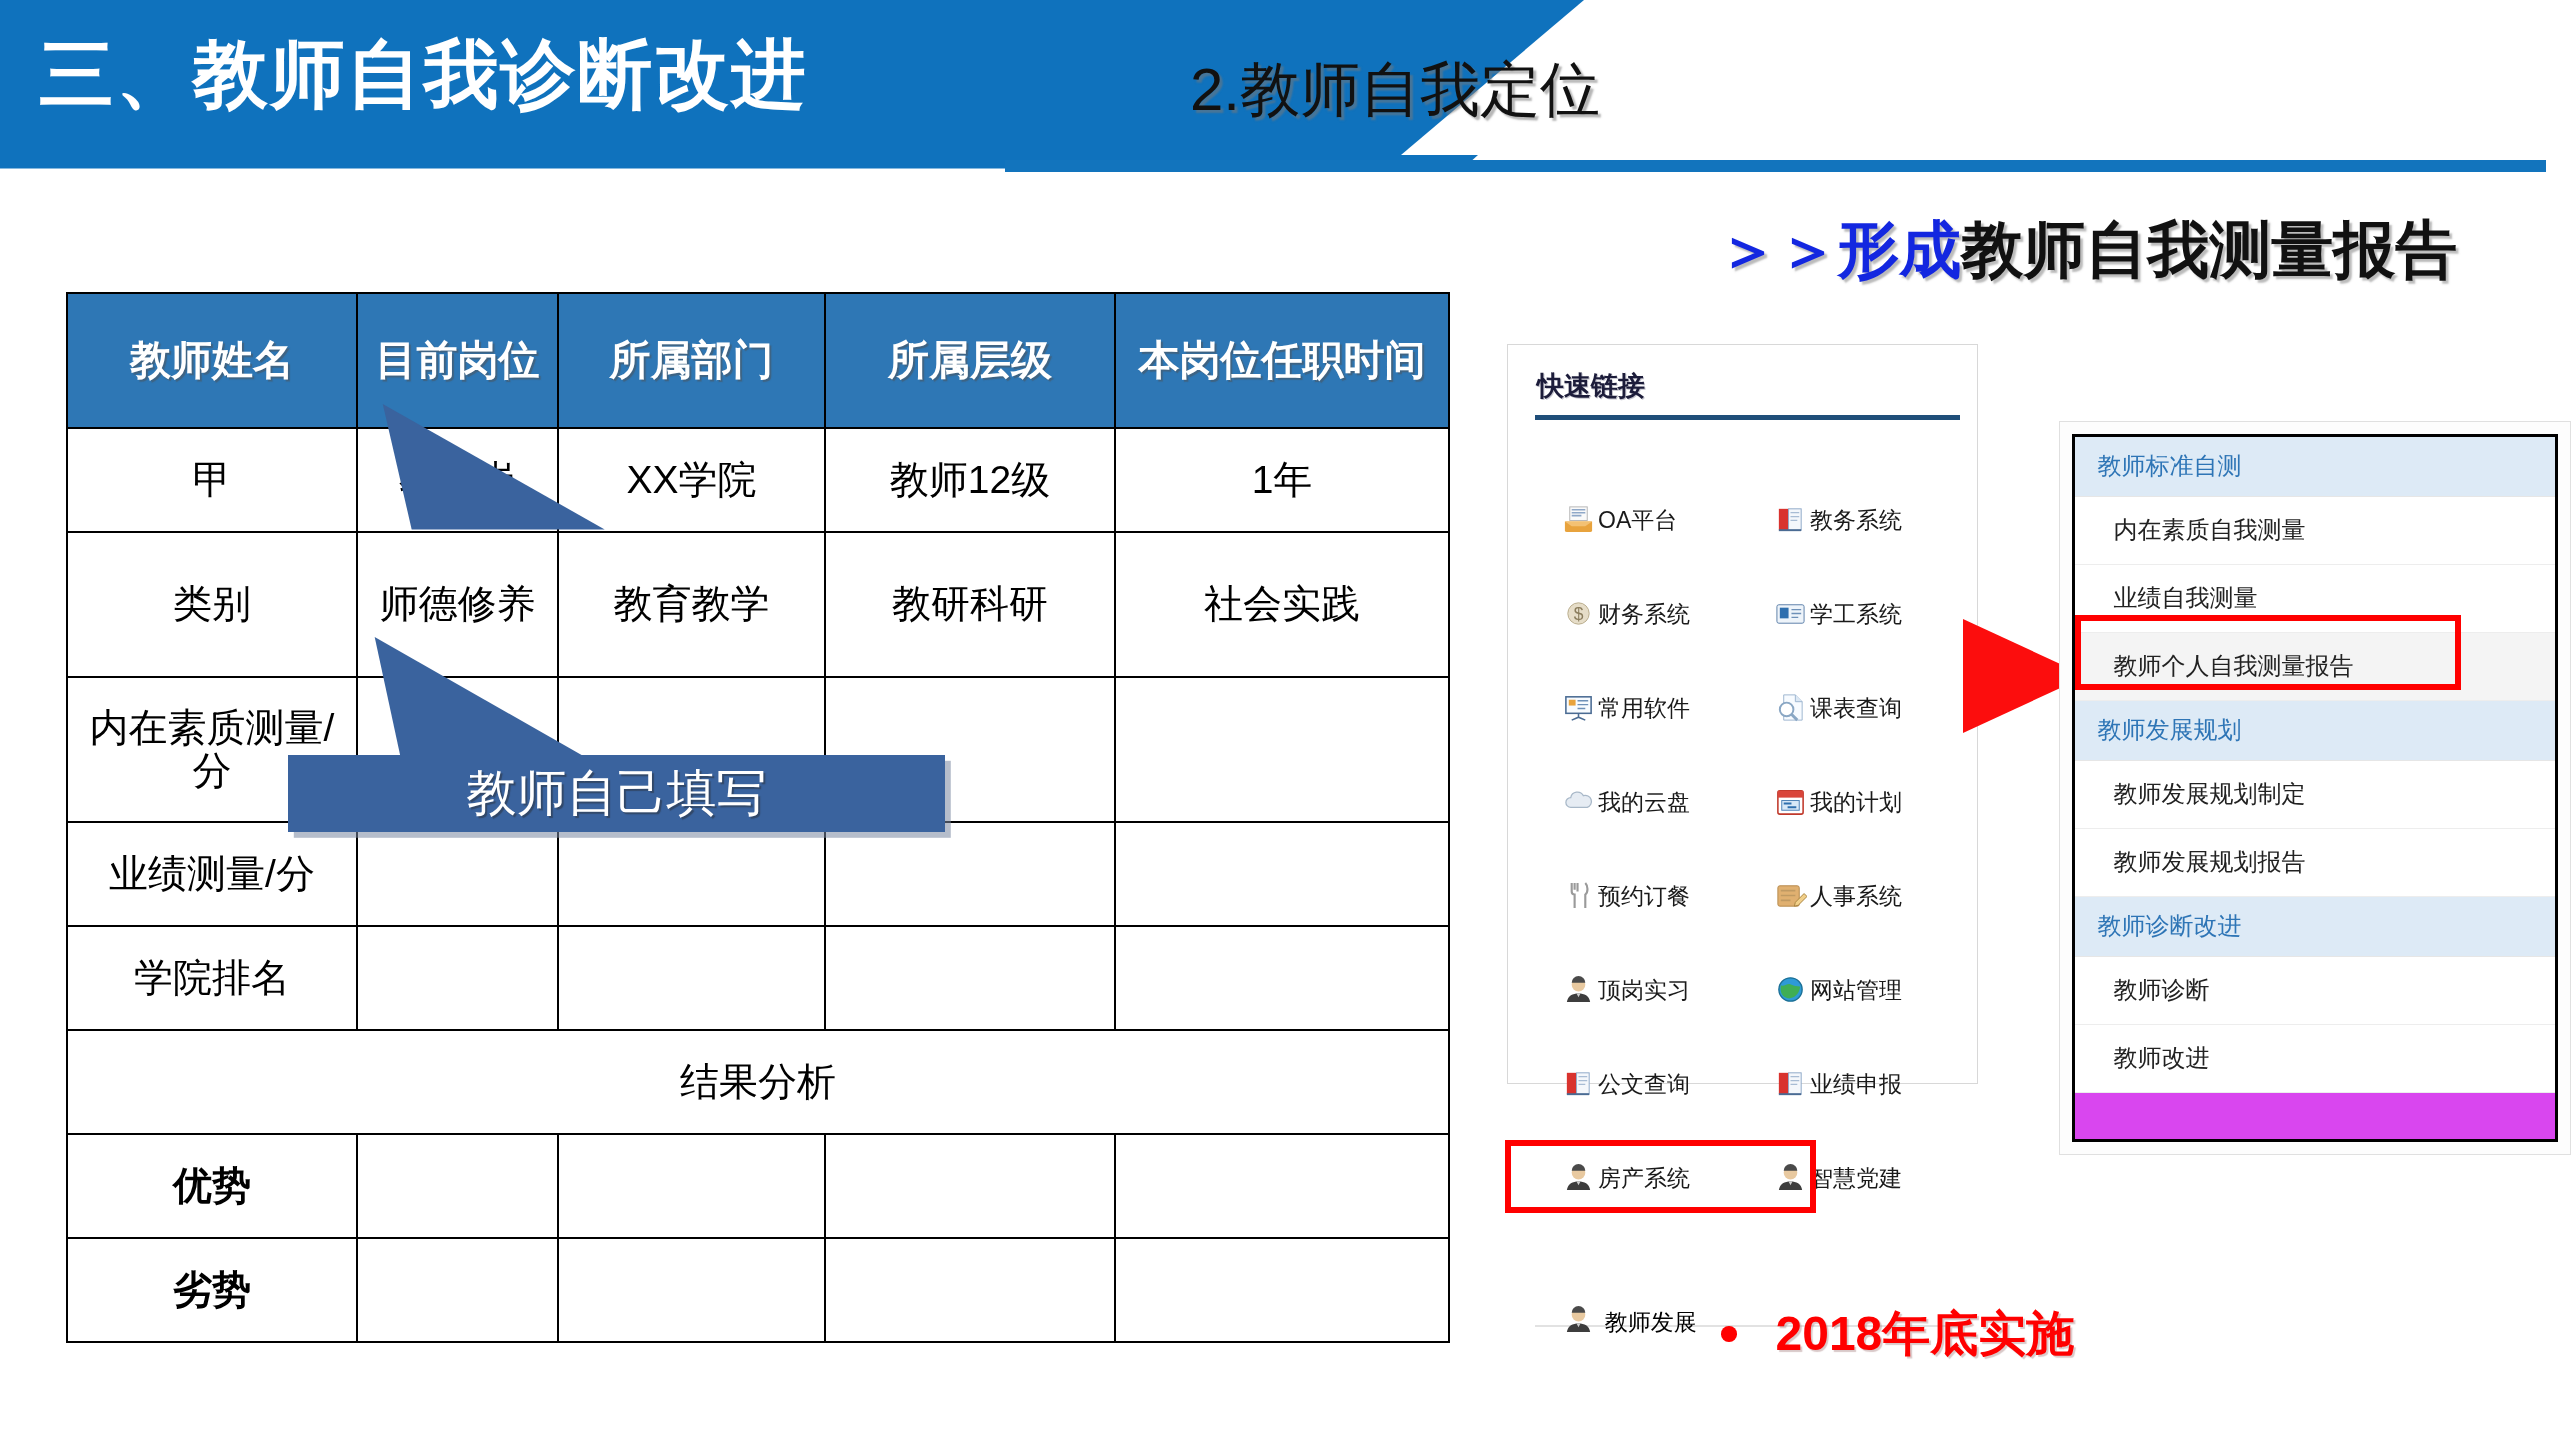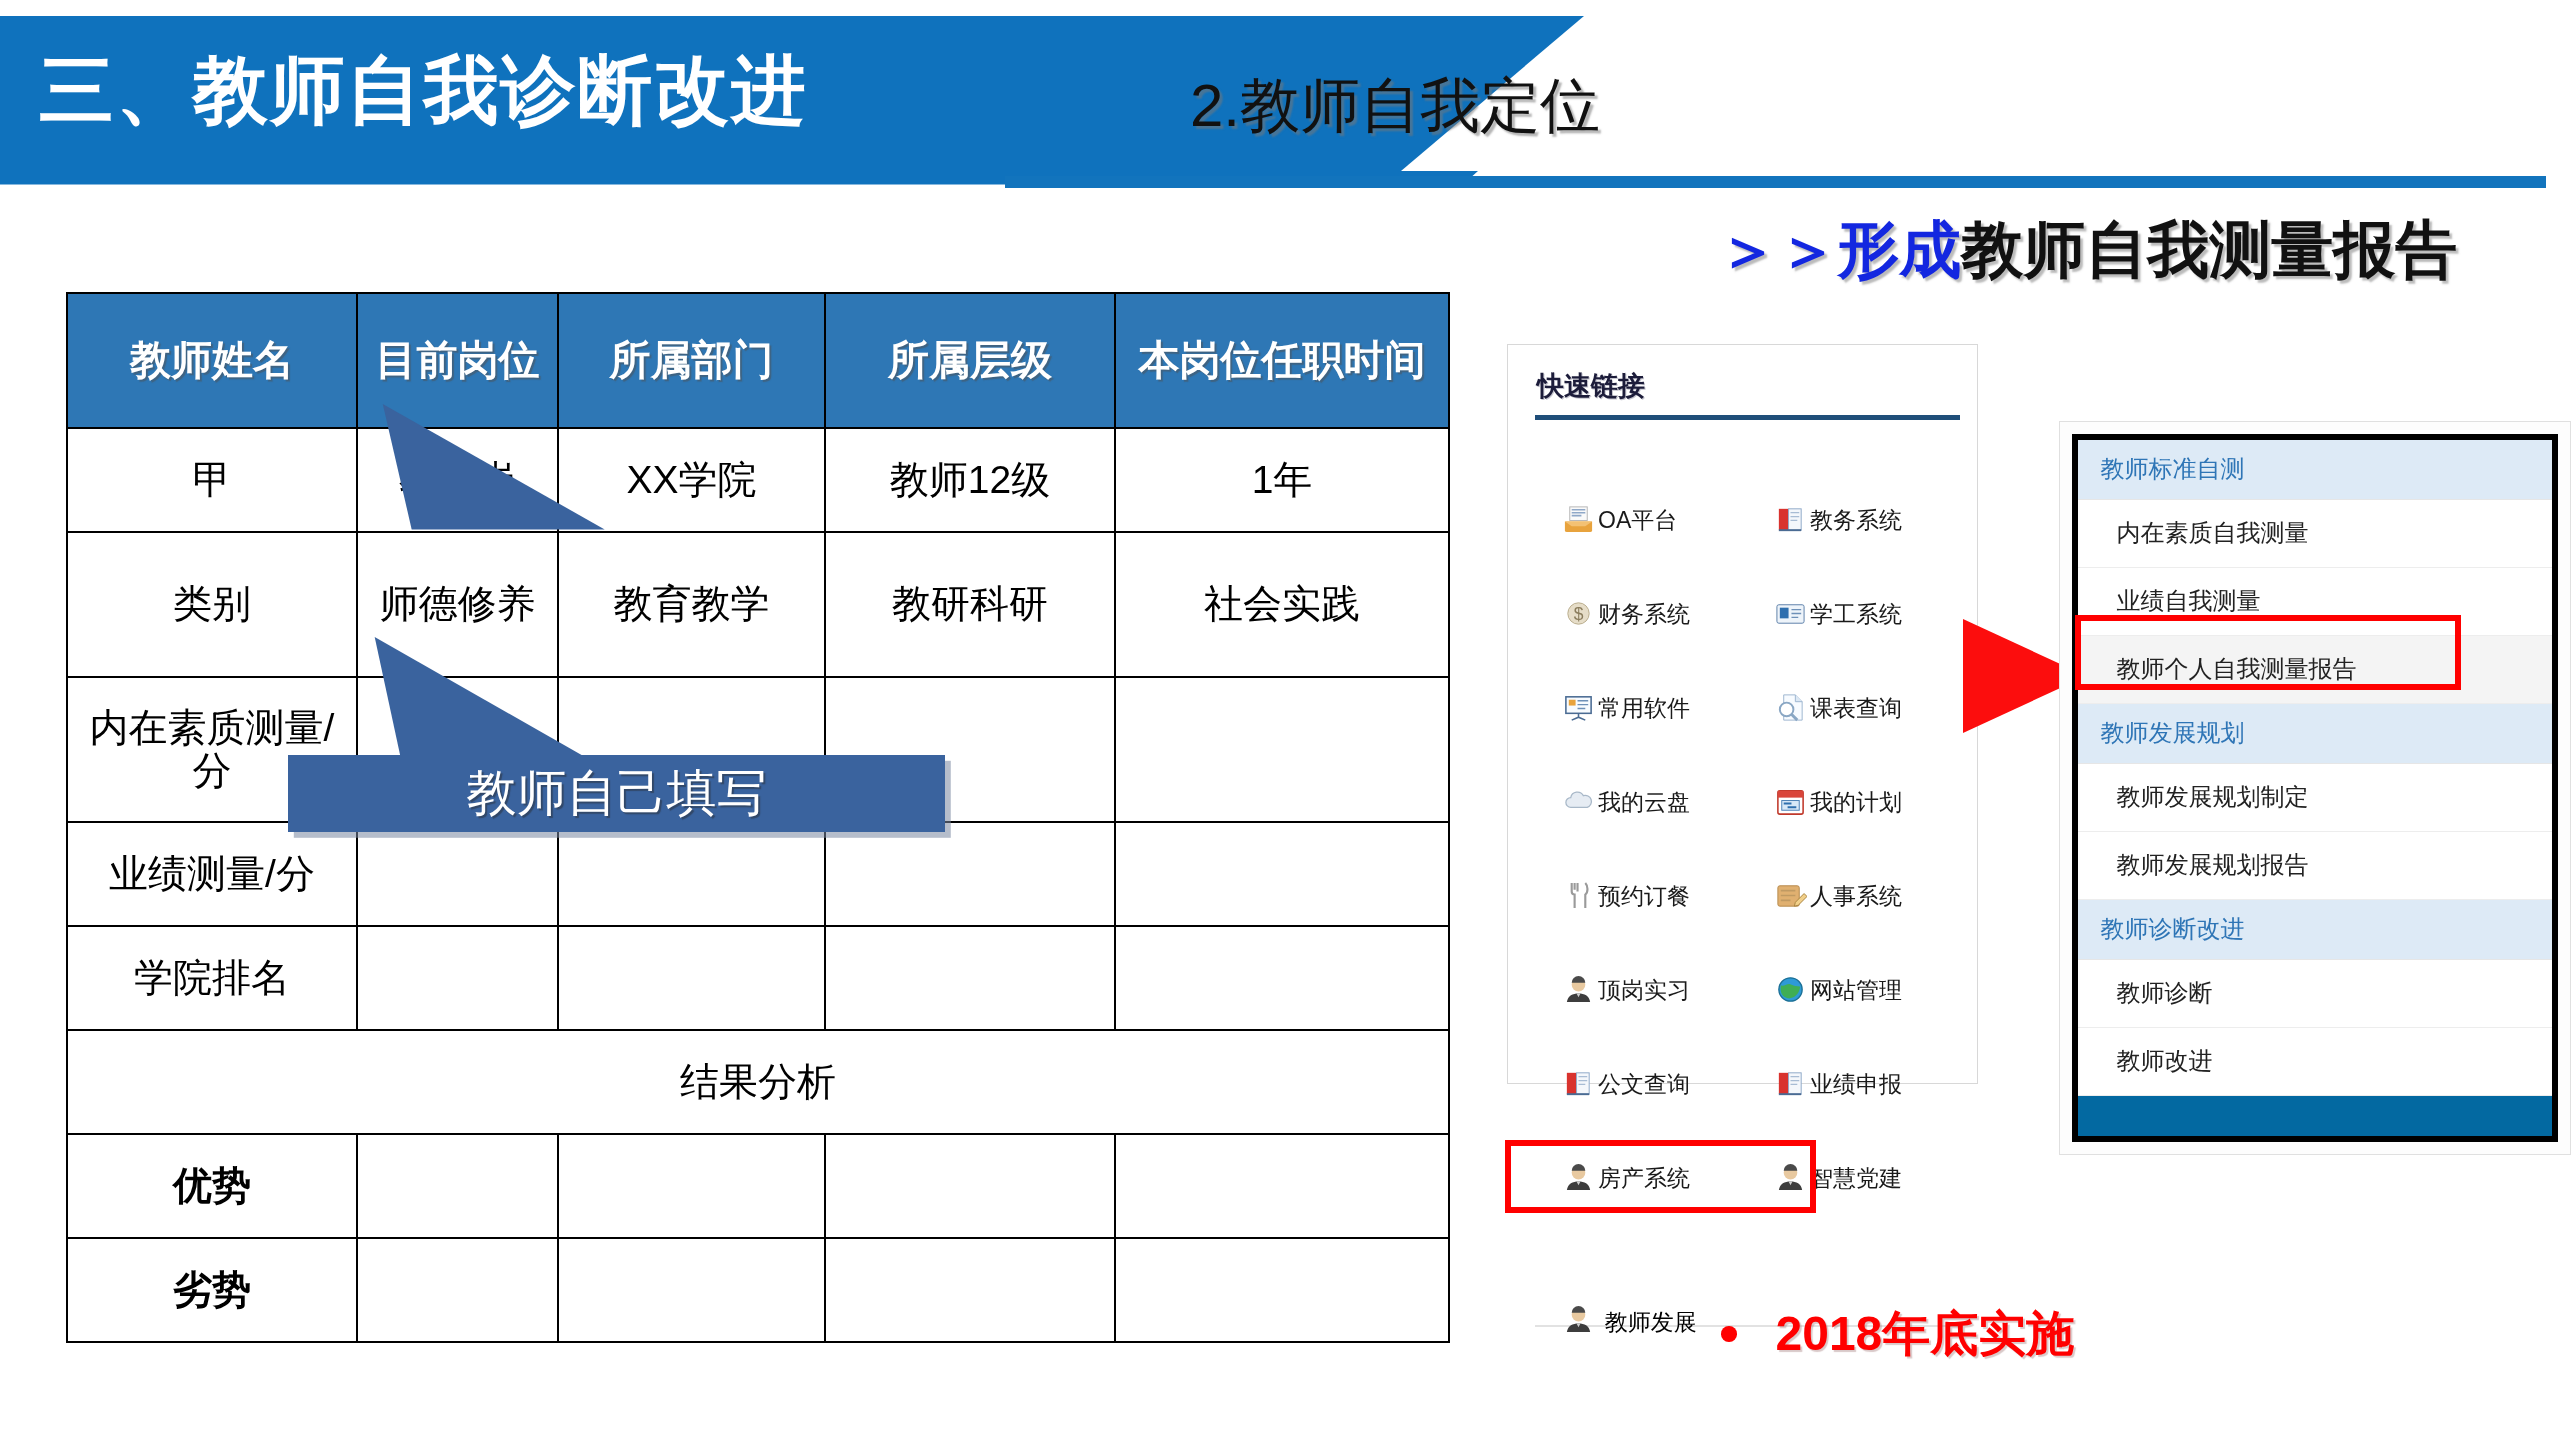--- a/index.html
+++ b/index.html
@@ -5,21 +5,21 @@
   * { box-sizing: border-box; margin:0; padding:0; }
   html,body { width:2576px; height:1450px; }
   body {
     background:#ffffff;
     font-family:"Liberation Sans","DejaVu Sans",sans-serif;
     position:relative;
     overflow:hidden;
   }
 
   
-  #header { position:absolute; left:0; top:16px; width:2576px; height:193px; }
+  #header { position:absolute; left:0; top:0; width:2576px; height:193px; }
 
   .hdr-band {
     position:absolute; left:0; top:0; width:1584px; height:155px;
     background:#0f72bd;
     clip-path: polygon(0 0, 1584px 0, 1401px 155px, 0 155px);
   }
   .hdr-band2 {
     position:absolute; left:0; top:155px; width:1478px; height:13.5px;
     background:#0f72bd;
     clip-path: polygon(0 0, 1478px 0, 1463px 13.5px, 0 13.5px);
@@ -143,21 +143,21 @@
   }
 
   
   #red-arrow { position:absolute; left:1963px; top:613px; width:135px; height:126px; }
 
   
   #menu-panel {
     position:absolute; left:2059px; top:421px; width:512px; height:734px;
     background:#fdfdfd; border:1.9px solid #e0e0e0; padding:11.6px;
   }
-  #menu-inner { width:100%; height:100%; border:6px solid #000000; background:#0369a1; }
+  #menu-inner { width:100%; height:100%; border:3px solid #000000; background:#d946ef; }
   .mgroup {
     height:60px; background:#ddeaf6; color:#2e75b6;
     font-size:24px; display:flex; align-items:center; padding-left:23px;
     border-bottom:1px solid #e6e6e6;
   }
   .mitem {
     height:68px; background:#ffffff; color:#222222;
     font-size:24px; display:flex; align-items:center; padding-left:39px;
     border-bottom:1px solid #ededed;
   }

